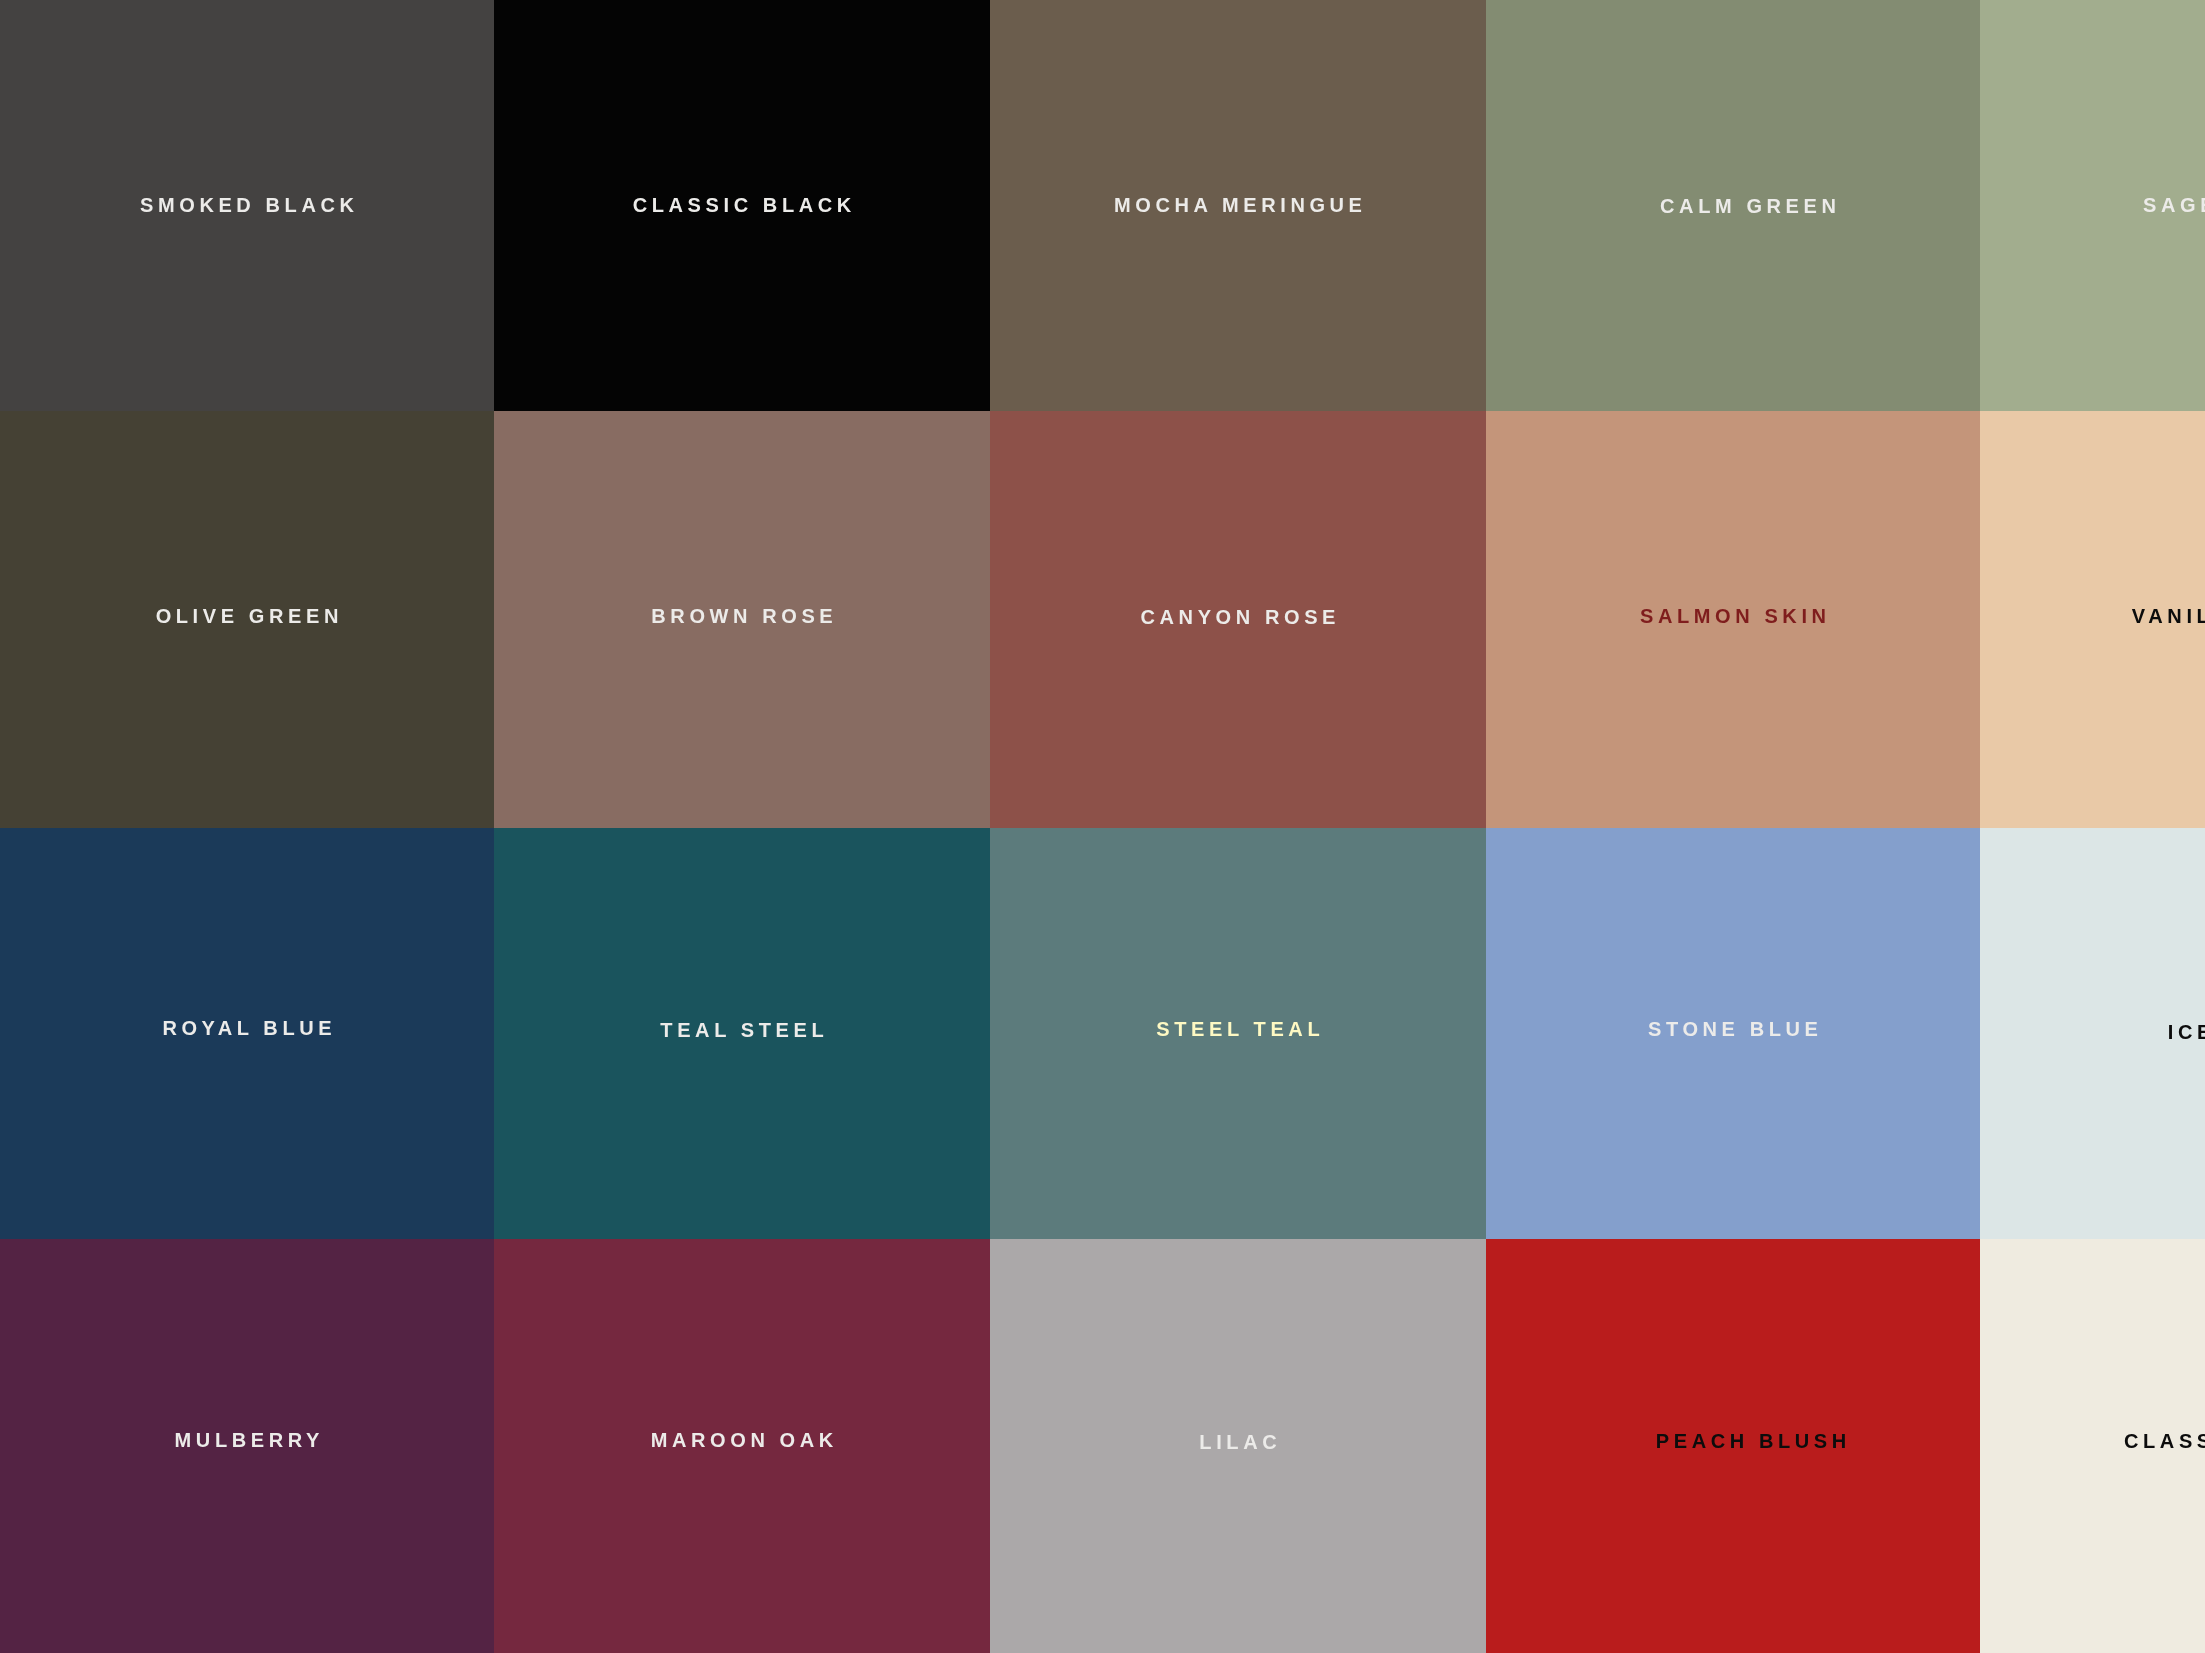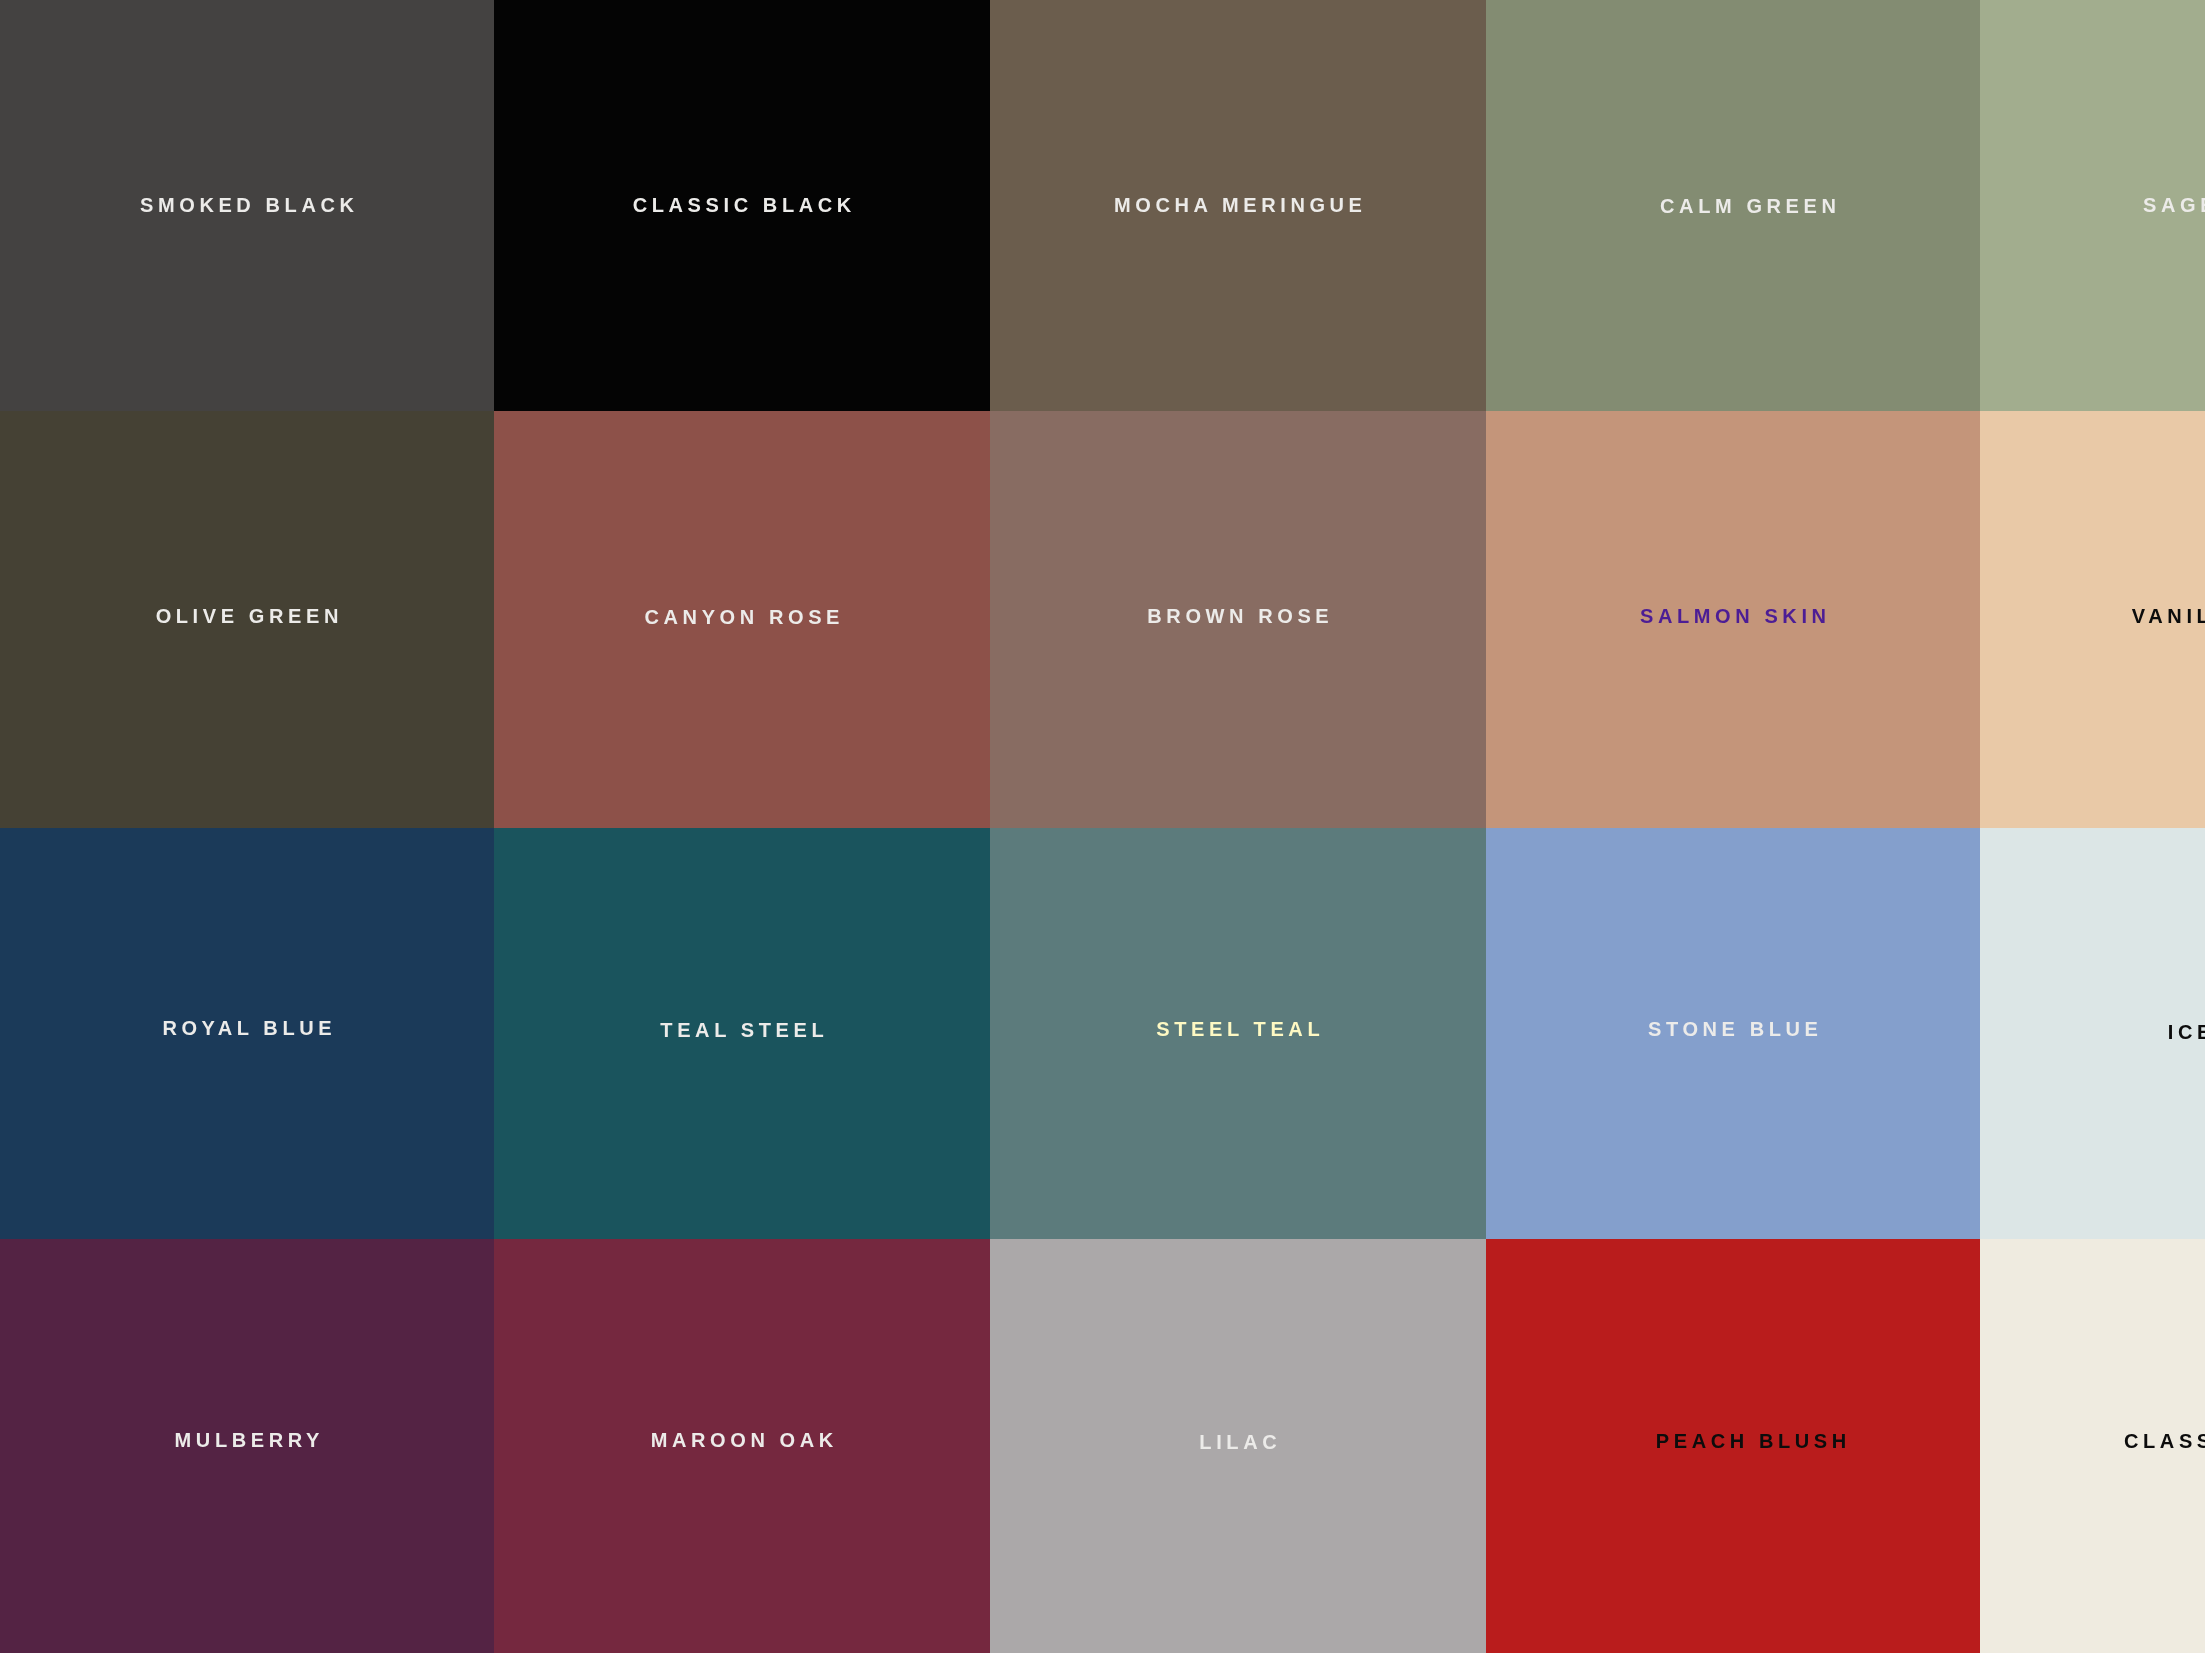--- a/index.html
+++ b/index.html
@@ -57,28 +57,28 @@
     </div>
     <div class="swatch" style="background: rgb(131, 140, 114);">
       <span class="swatch-label" style="color: rgb(236, 235, 233); top: 47.7%; padding-left: 30px;">CALM GREEN</span>
     </div>
     <div class="swatch" style="background: rgb(162, 173, 142);">
       <span class="swatch-label" style="color: rgb(236, 235, 233); top: 47.4%;">SAGE GREEN</span>
     </div>
     <div class="swatch" style="background: rgb(69, 65, 52);">
       <span class="swatch-label" style="color: rgb(236, 235, 233); top: 46.7%;">OLIVE GREEN</span>
     </div>
+    <div class="swatch" style="background: rgb(136, 108, 98);">
+      <span class="swatch-label" style="color: rgb(236, 235, 233); top: 46.8%;">BROWN ROSE</span>
+    </div>
     <div class="swatch" style="background: rgb(141, 81, 73);">
       <span class="swatch-label" style="color: rgb(236, 235, 233); top: 47%;">CANYON ROSE</span>
     </div>
-    <div class="swatch" style="background: rgb(136, 108, 98);">
-      <span class="swatch-label" style="color: rgb(236, 235, 233); top: 46.8%;">BROWN ROSE</span>
-    </div>
     <div class="swatch" style="background: rgb(196, 149, 122);">
-      <span class="swatch-label" style="color: #4c1d95; top: 46.8%;">SALMON SKIN</span>
+      <span class="swatch-label" style="color: #7f1d1d; top: 46.8%;">SALMON SKIN</span>
     </div>
     <div class="swatch" style="background: rgb(233, 201, 167);">
       <span class="swatch-label" style="color: rgb(12, 12, 12); top: 46.8%;">VANILLA NUDE</span>
     </div>
     <div class="swatch" style="background: rgb(27, 58, 89);">
       <span class="swatch-label" style="color: rgb(236, 235, 233); top: 46.3%;">ROYAL BLUE</span>
     </div>
     <div class="swatch" style="background: rgb(26, 84, 93);">
       <span class="swatch-label" style="color: rgb(236, 235, 233); top: 46.6%;">TEAL STEEL</span>
     </div>

